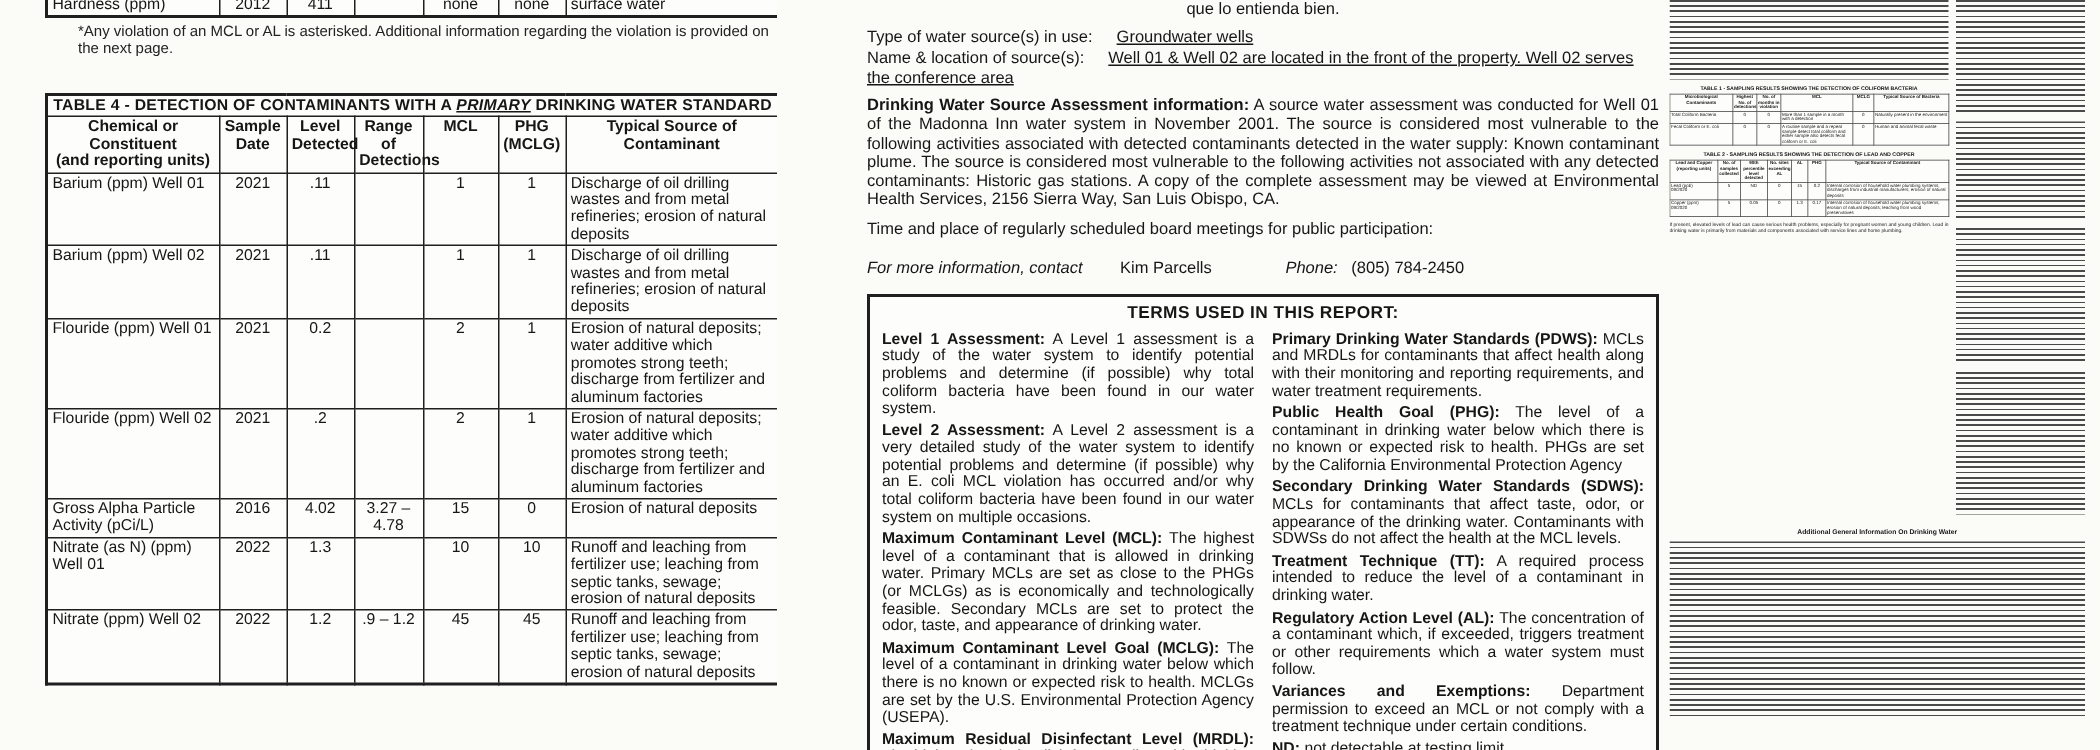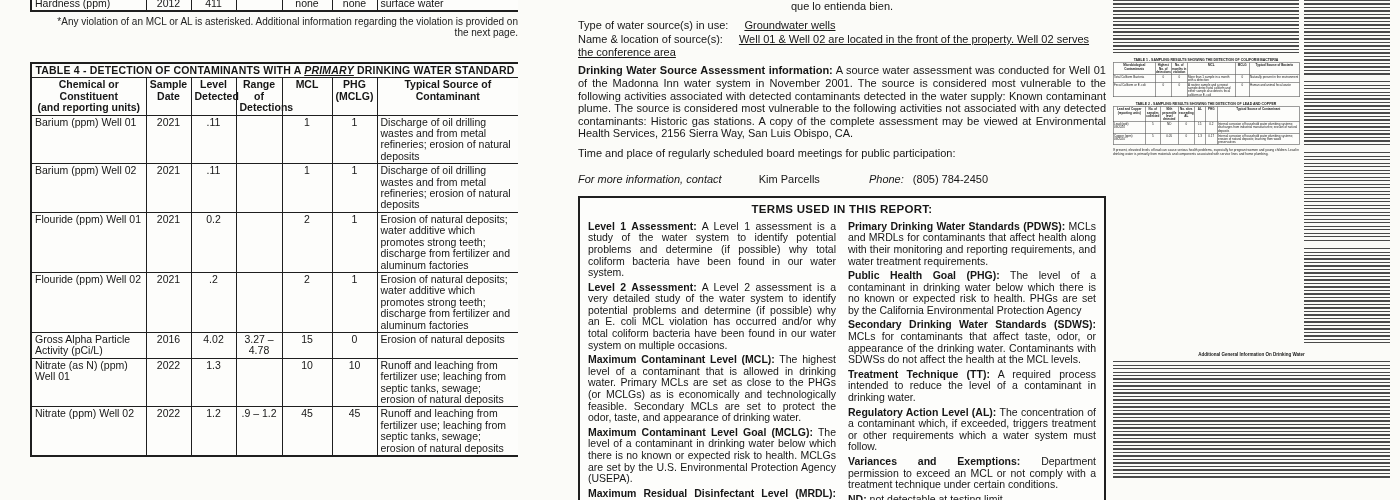--- a/index.html
+++ b/index.html
@@ -9,21 +9,21 @@
     overflow:hidden;
     background:#fbfbf8;
     color:#161616;
     font-family:"Liberation Sans", sans-serif;
   }
 
   
   .col-left { position:absolute; left:30px; top:0; width:488px; height:468px; overflow:hidden; }
   .frag-clip { height:12px; overflow:hidden; }
   .frag-table { margin-top:-5px; }
-  .footnote { font-size:10px; line-height:11px; margin:4px 0 0 22px; color:#222;text-align:right; }
+  .footnote { font-size:10px; line-height:11px; margin:4px 0 0 22px; color:#222; }
 
   .dtable {
     width:488px; table-layout:fixed; border-collapse:collapse;
     border:2px solid #1f1f1f; background:#fdfdfb;
   }
   .dtable th, .dtable td {
     border:1px solid #1f1f1f; padding:1px 3px;
     font-size:10.5px; line-height:11.4px; vertical-align:top;
   }
   .dtable col.w-name{width:115px} .dtable col.w-date{width:45px}
@@ -44,21 +44,21 @@
   .col-mid { position:absolute; left:578px; top:0; width:528px; height:500px; overflow:hidden;
              font-size:11px; line-height:12.6px; }
   .mid-topline { font-weight:normal; text-align:center; margin-bottom:6px; }
   .field-line { margin-bottom:2px; }
   .fvalue { text-decoration:underline; margin-left:16px; }
   .assess { margin-top:6px; text-align:justify; }
   .alabel { font-weight:bold;margin-top:13px; }
   .meetings { margin-top:7px; }
   .contact-line { margin-top:13px; }
   .it { font-style:italic; }
-  .cname { margin-left:34px; }
+  .cname { margin-left:22px; }
   .plabel { margin-left:46px; }
   .pvalue { margin-left:6px; }
 
   .terms-box { margin-top:11px; border:2px solid #1f1f1f; background:#fdfdfb; padding:5px 8px 8px; }
   .terms-title { text-align:center; font-weight:bold; font-size:11.5px; margin-bottom:5px; letter-spacing:.3px; }
   .terms-cols { display:flex; gap:12px; }
   .terms-col { width:calc(50% - 6px); }
   .term { font-size:10.5px; line-height:11.6px; text-align:justify; margin-bottom:3px; }
   .tb { font-weight:bold; }
 

